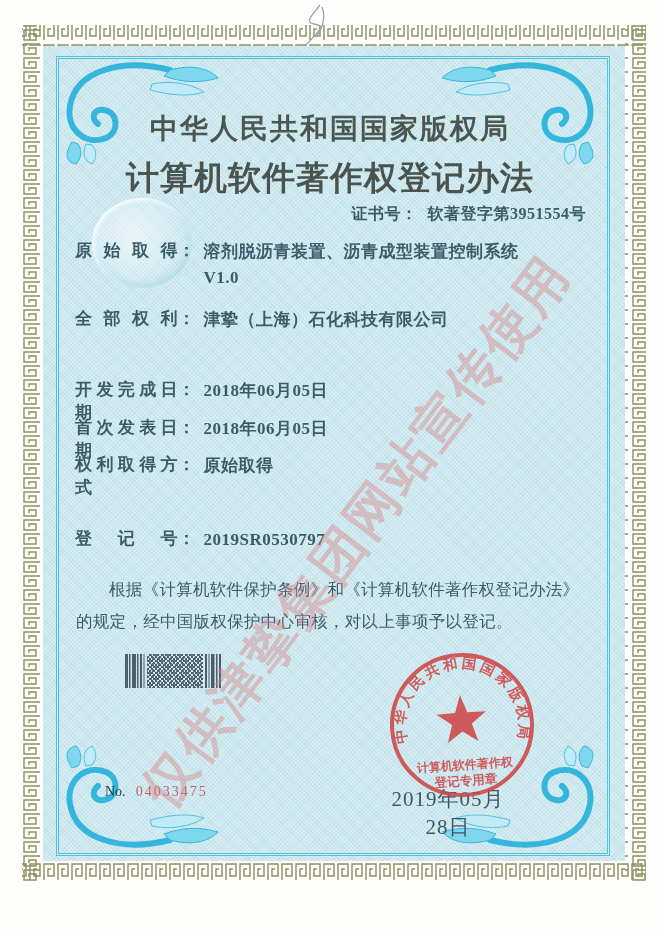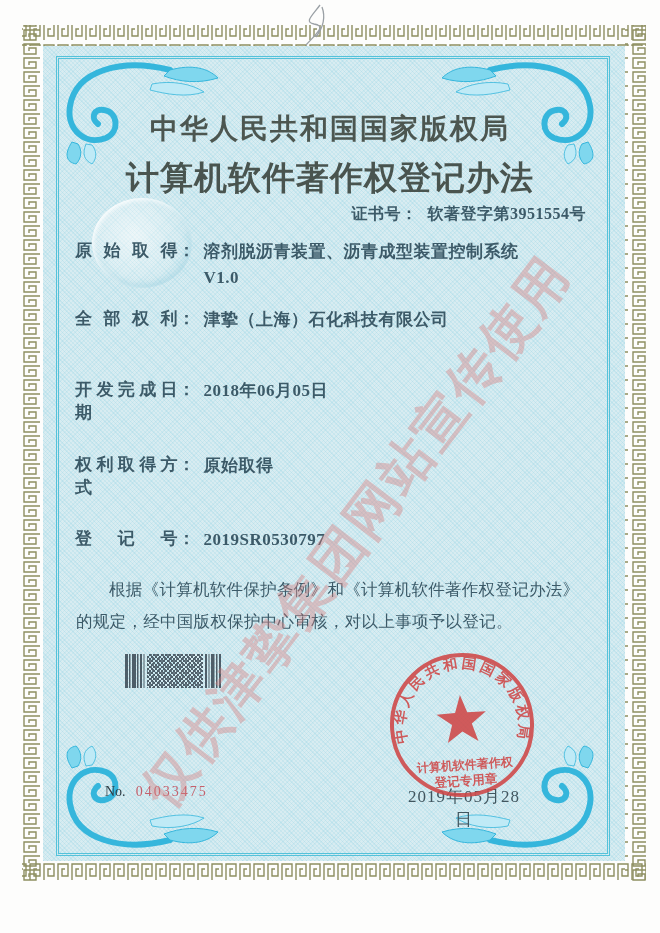--- a/index.html
+++ b/index.html
@@ -26,21 +26,21 @@
   .certno .gap{display:inline-block;width:10px;}
   .row{position:absolute;left:75px;z-index:3;color:#3c5a68;font-size:17px;font-weight:bold;letter-spacing:.5px;}
   .lbl{display:inline-block;width:103px;text-align:justify;text-align-last:justify;vertical-align:top;}
   .colon{vertical-align:top;margin-right:8px;}
   .val{display:inline-block;vertical-align:top;max-width:390px;line-height:1.5;}
   .statement{position:absolute;left:76px;top:574px;width:506px;z-index:3;font-size:16.5px;
              line-height:32px;text-indent:2em;color:#3c5a68;letter-spacing:.3px;}
   .barcode{position:absolute;left:125px;top:654px;z-index:3;}
   .seal{position:absolute;left:382px;top:645px;z-index:5;opacity:.88;transform:rotate(-4deg);}
   .issue-date{position:absolute;left:384px;top:785px;width:128px;text-align:center;z-index:3;
-              font-size:17px;color:#41565f;letter-spacing:1px;padding-left:16px;}
+              font-size:21px;color:#41565f;letter-spacing:1px;}
   .serial{position:absolute;left:105px;top:784px;z-index:3;font-size:14px;}
   .serial .prefix{color:#2e3d45;margin-right:10px;}
   .serial .num{color:#c4606c;letter-spacing:2px;}
   .watermark{position:absolute;left:357px;top:532px;z-index:4;white-space:nowrap;
              transform:translate(-50%,-50%) rotate(-53deg);
              font-size:53px;font-weight:bold;letter-spacing:3px;color:rgba(214,125,125,.40);}
   .scribble{position:absolute;left:292px;top:2px;z-index:6;}
 </style>
 </head>
 <body>
@@ -94,20 +94,23 @@
 
   <div class="row" style="top:239px">
     <span class="lbl">原始取得</span><span class="colon">：</span><span class="val"><span>溶剂脱沥青装置、沥青成型装置控制系统</span><br><span>V1.0</span></span>
   </div>
   <div class="row" style="top:307px">
     <span class="lbl">全部权利</span><span class="colon">：</span><span class="val">津挚（上海）石化科技有限公司</span>
   </div>
   <div class="row" style="top:378px">
     <span class="lbl">开发完成日期</span><span class="colon">：</span><span class="val">2018年06月05日</span>
   </div>
+  <div class="row" style="top:416px">
+    <span class="lbl">首次发表日期</span><span class="colon">：</span><span class="val">2018年06月05日</span>
+  </div>
   <div class="row" style="top:453px">
     <span class="lbl">权利取得方式</span><span class="colon">：</span><span class="val">原始取得</span>
   </div>
   <div class="row" style="top:527px">
     <span class="lbl">登记号</span><span class="colon">：</span><span class="val">2019SR0530797</span>
   </div>
 
   <div class="statement">根据《计算机软件保护条例》和《计算机软件著作权登记办法》的规定，经中国版权保护中心审核，对以上事项予以登记。</div>
 
   <svg class="barcode" width="96" height="34" viewBox="0 0 96 34" aria-hidden="true">

